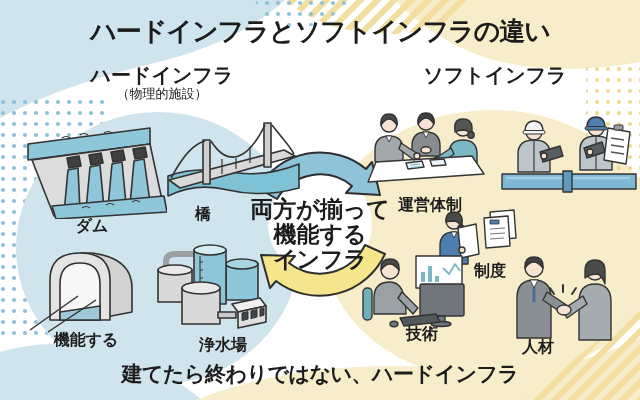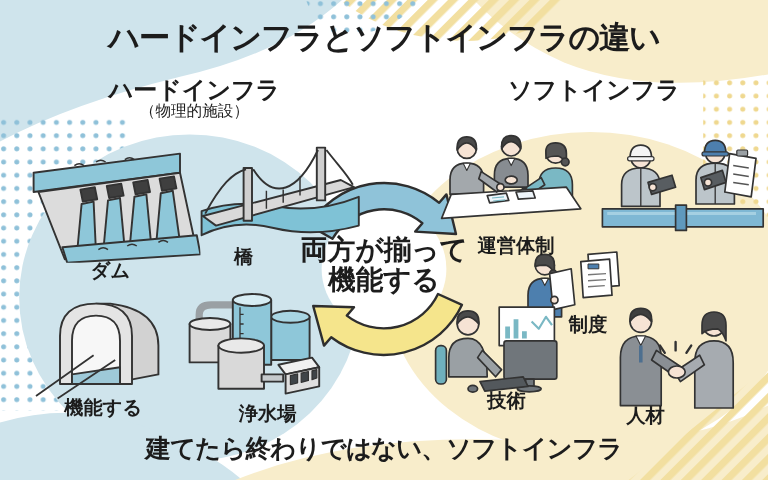--- a/index.html
+++ b/index.html
@@ -243,27 +243,28 @@
     <div class="sub">（物理的施設）</div>
   </div>
 
   <div class="col-head" style="left:495px;top:64px">
     <div class="h">ソフトインフラ</div>
   </div>
 
   <div class="cycle-caption">
     <div>両方が揃って</div>
     <div>機能する</div>
+    <div>インフラ</div>
   </div>
 
   <div class="label" style="left:92px;top:216px">ダム</div>
   <div class="label" style="left:203px;top:204px">橋</div>
   <div class="label" style="left:86px;top:330px">機能する</div>
   <div class="label" style="left:223px;top:335px">浄水場</div>
 
   <div class="label" style="left:430px;top:195px">運営体制</div>
   <div class="label" style="left:490px;top:261px">制度</div>
   <div class="label" style="left:422px;top:324px">技術</div>
   <div class="label" style="left:538px;top:337px">人材</div>
 
-  <div class="footer">建てたら終わりではない、ソフトインフラ</div>
+  <div class="footer">建てたら終わりではない、ハードインフラ</div>
 
 </div>
 
 </body></html>

